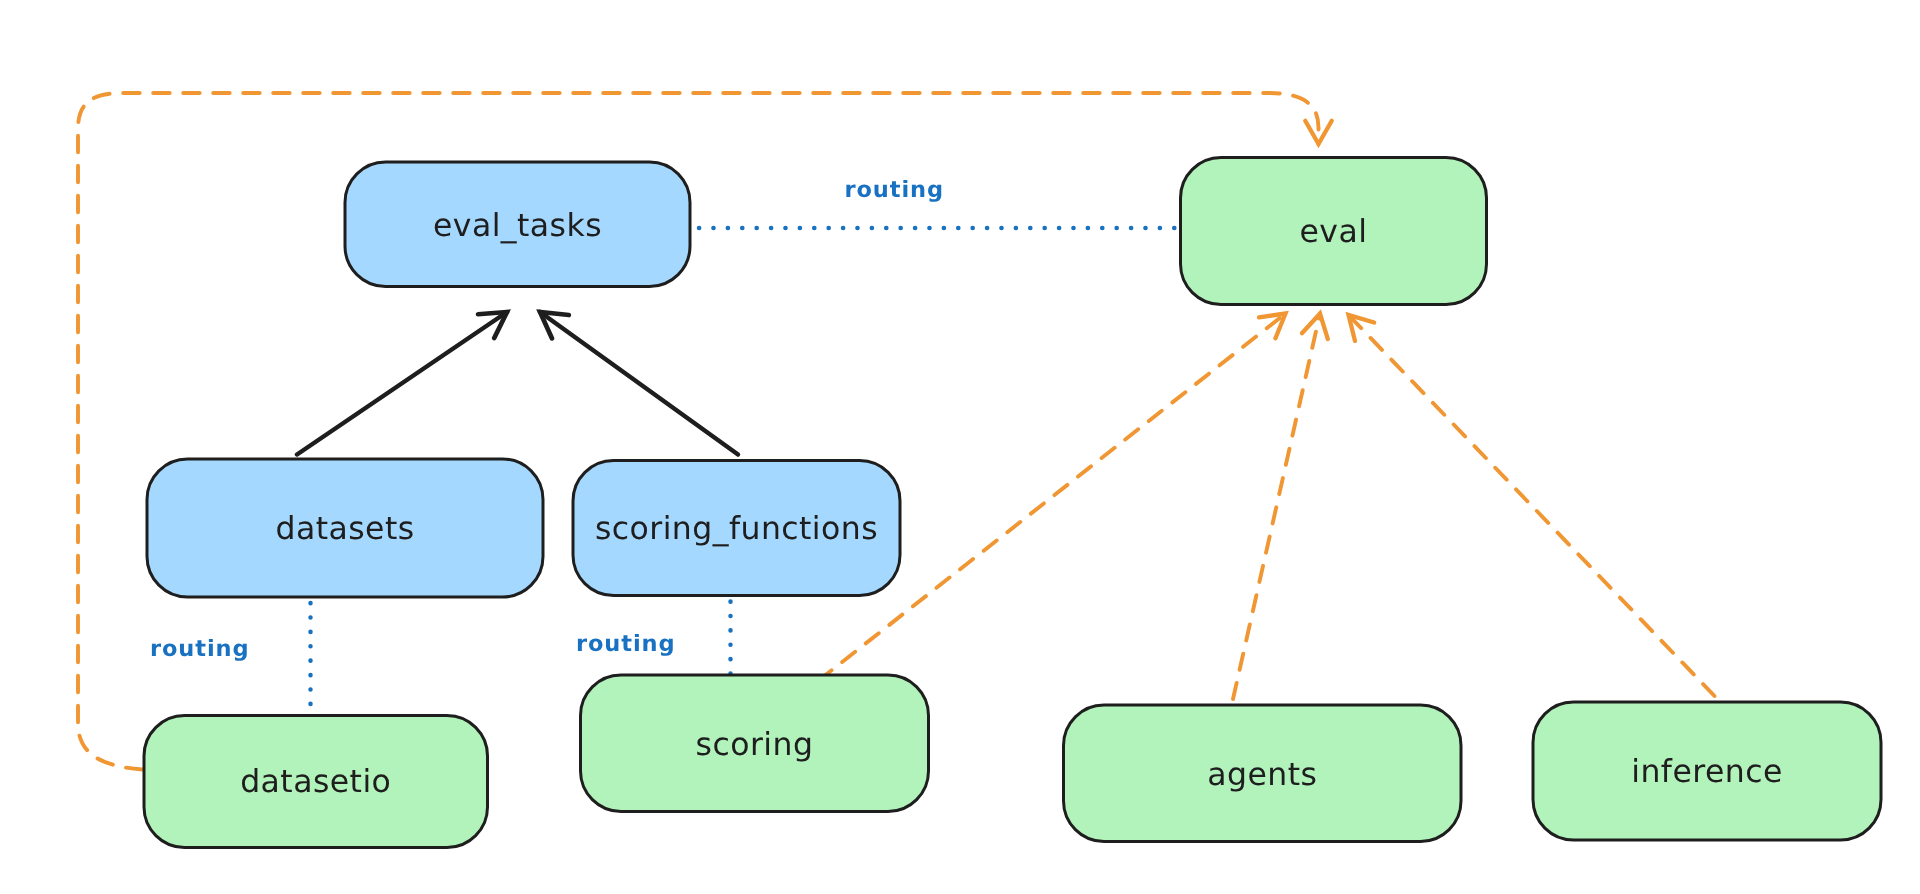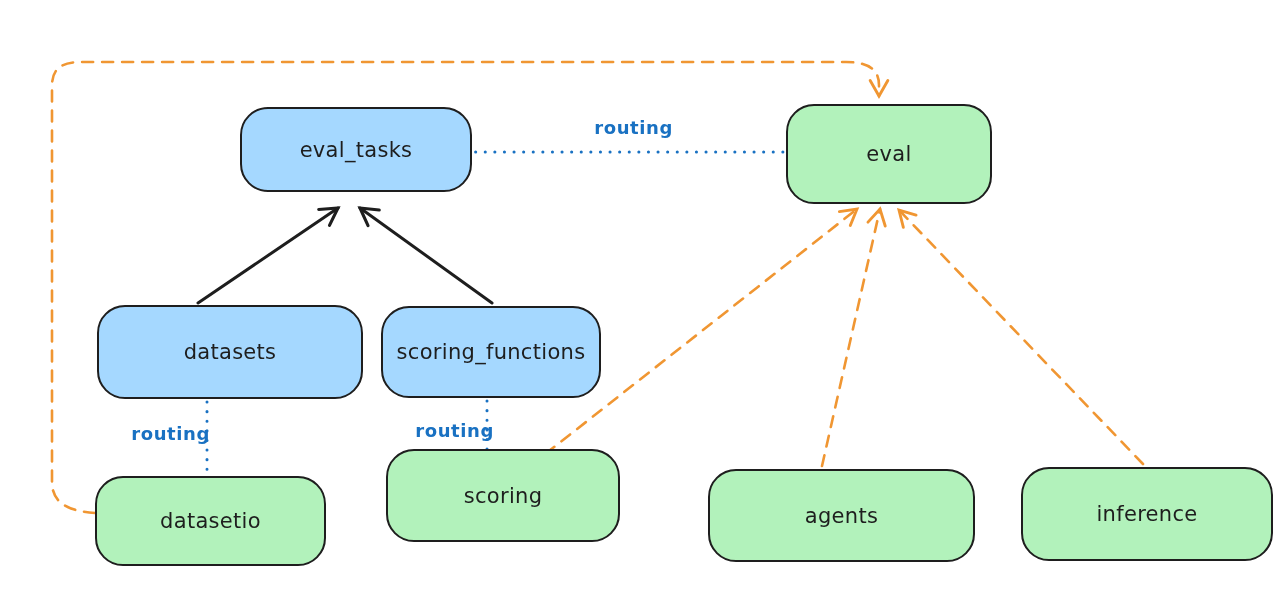--- a/index.html
+++ b/index.html
@@ -25,23 +25,23 @@
   .node.green { background: var(--node-green-fill, #b2f2bb); }
   .node-label {
     font-size: 21px;
     color: var(--node-border, #1e1e1e);
     letter-spacing: 0.3px;
     white-space: nowrap;
   }
   .edge-label {
     position: absolute;
     width: 110px;
-    text-align: right;
+    text-align: left;
     color: var(--routing-blue, #1971c2);
-    font-size: 18px;
+    font-size: 15px;
     font-weight: 600;
     letter-spacing: 0.6px;
     white-space: nowrap;
   }
   .e { fill: none; }
   .e-black  { stroke: var(--black-arrow, #1e1e1e); stroke-width: 3; stroke-linecap: round; }
   .e-blue   { stroke: var(--routing-blue, #1971c2); stroke-width: 3; stroke-linecap: round; stroke-dasharray: 0.1 9.5; }
   .e-orange { stroke: var(--orange-dashed, #f09632); stroke-width: 2.6; stroke-linecap: round; stroke-dasharray: 11 9; }
 </style>
 </head>
@@ -65,21 +65,21 @@
     <path class="e e-blue" d="M 466 152 L 783 152"></path>
     <path class="e e-blue" d="M 207 402 L 207 473"></path>
     <path class="e e-blue" d="M 487 401 L 487 468"></path>
 
     <path class="e e-orange" d="M 95 513 C 68 511 52 503 52 482 L 52 86 C 52 68 62 62 82 62 L 846 62 C 869 62 879 70 879 85 L 879 96" marker-end="url(#mk-orange)"></path>
     <path class="e e-orange" d="M 530 466 L 857 209" marker-end="url(#mk-orange)"></path>
     <path class="e e-orange" d="M 822 466 L 880 209" marker-end="url(#mk-orange)"></path>
     <path class="e e-orange" d="M 1143 464 L 899 210" marker-end="url(#mk-orange)"></path>
   </svg>
 
-  <div class="node blue" style="left:240px; top:107px; width:232px; height:85px">
+  <div class="node blue" style="left:229px; top:107px; width:232px; height:85px">
     <span class="node-label">eval_tasks</span>
   </div>
 
   <div class="node green" style="left:786px; top:104px; width:206px; height:100px">
     <span class="node-label">eval</span>
   </div>
 
   <div class="node blue" style="left:97px; top:305px; width:266px; height:94px">
     <span class="node-label">datasets</span>
   </div>
@@ -93,21 +93,21 @@
   </div>
 
   <div class="node green" style="left:386px; top:449px; width:234px; height:93px">
     <span class="node-label">scoring</span>
   </div>
 
   <div class="node green" style="left:708px; top:469px; width:267px; height:93px">
     <span class="node-label">agents</span>
   </div>
 
-  <div class="node green" style="left:1021px; top:467px; width:252px; height:94px">
+  <div class="node green" style="left:1021px; top:467px; width:234px; height:94px">
     <span class="node-label">inference</span>
   </div>
 
   <div class="edge-label" style="left:563px; top:117px">routing</div>
   <div class="edge-label" style="left:100px; top:423px">routing</div>
   <div class="edge-label" style="left:384px; top:420px">routing</div>
 
 </div>
 
 </body></html>

